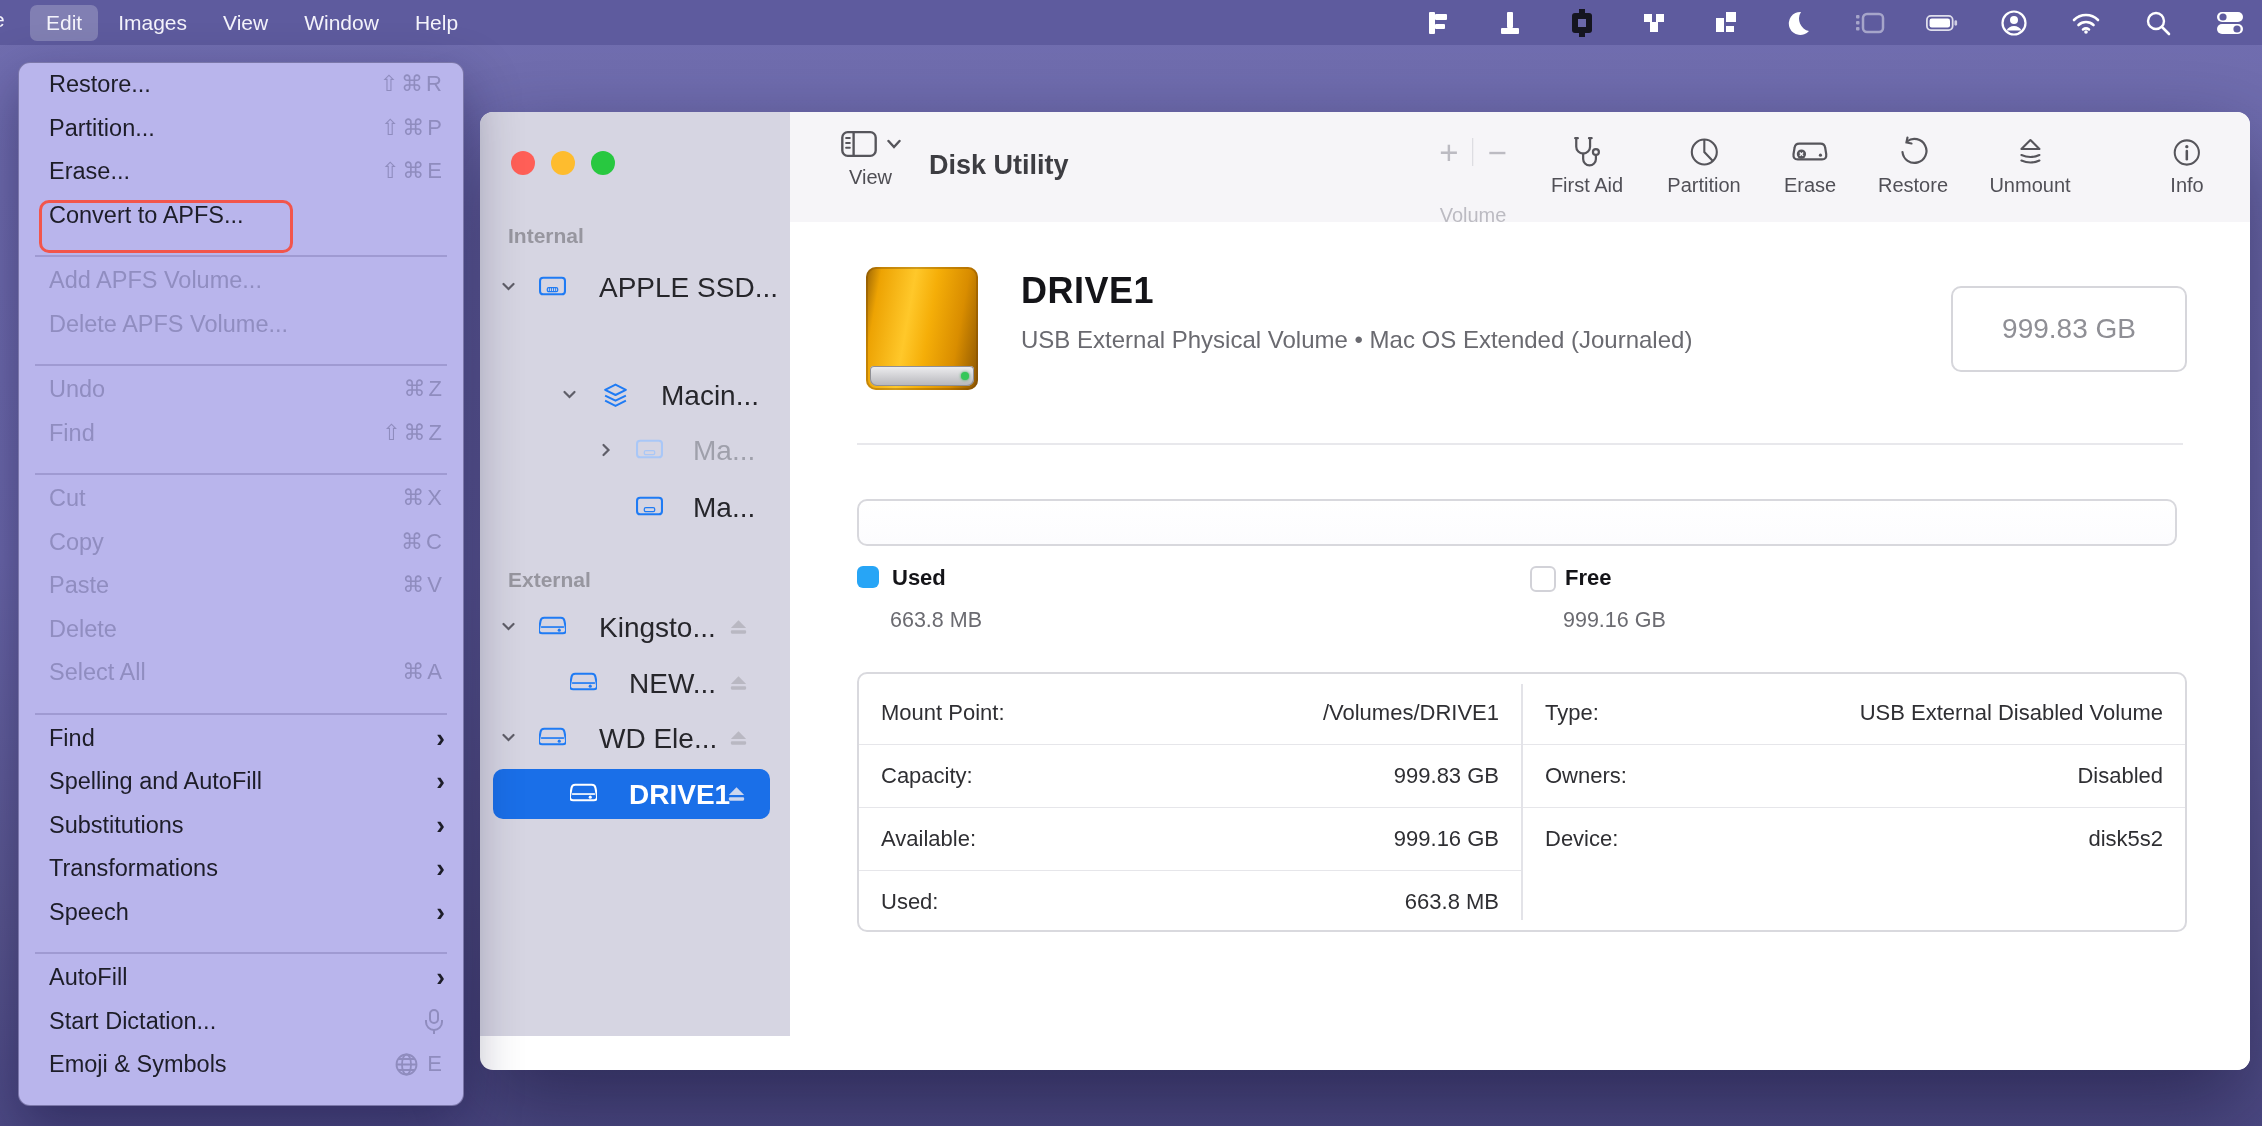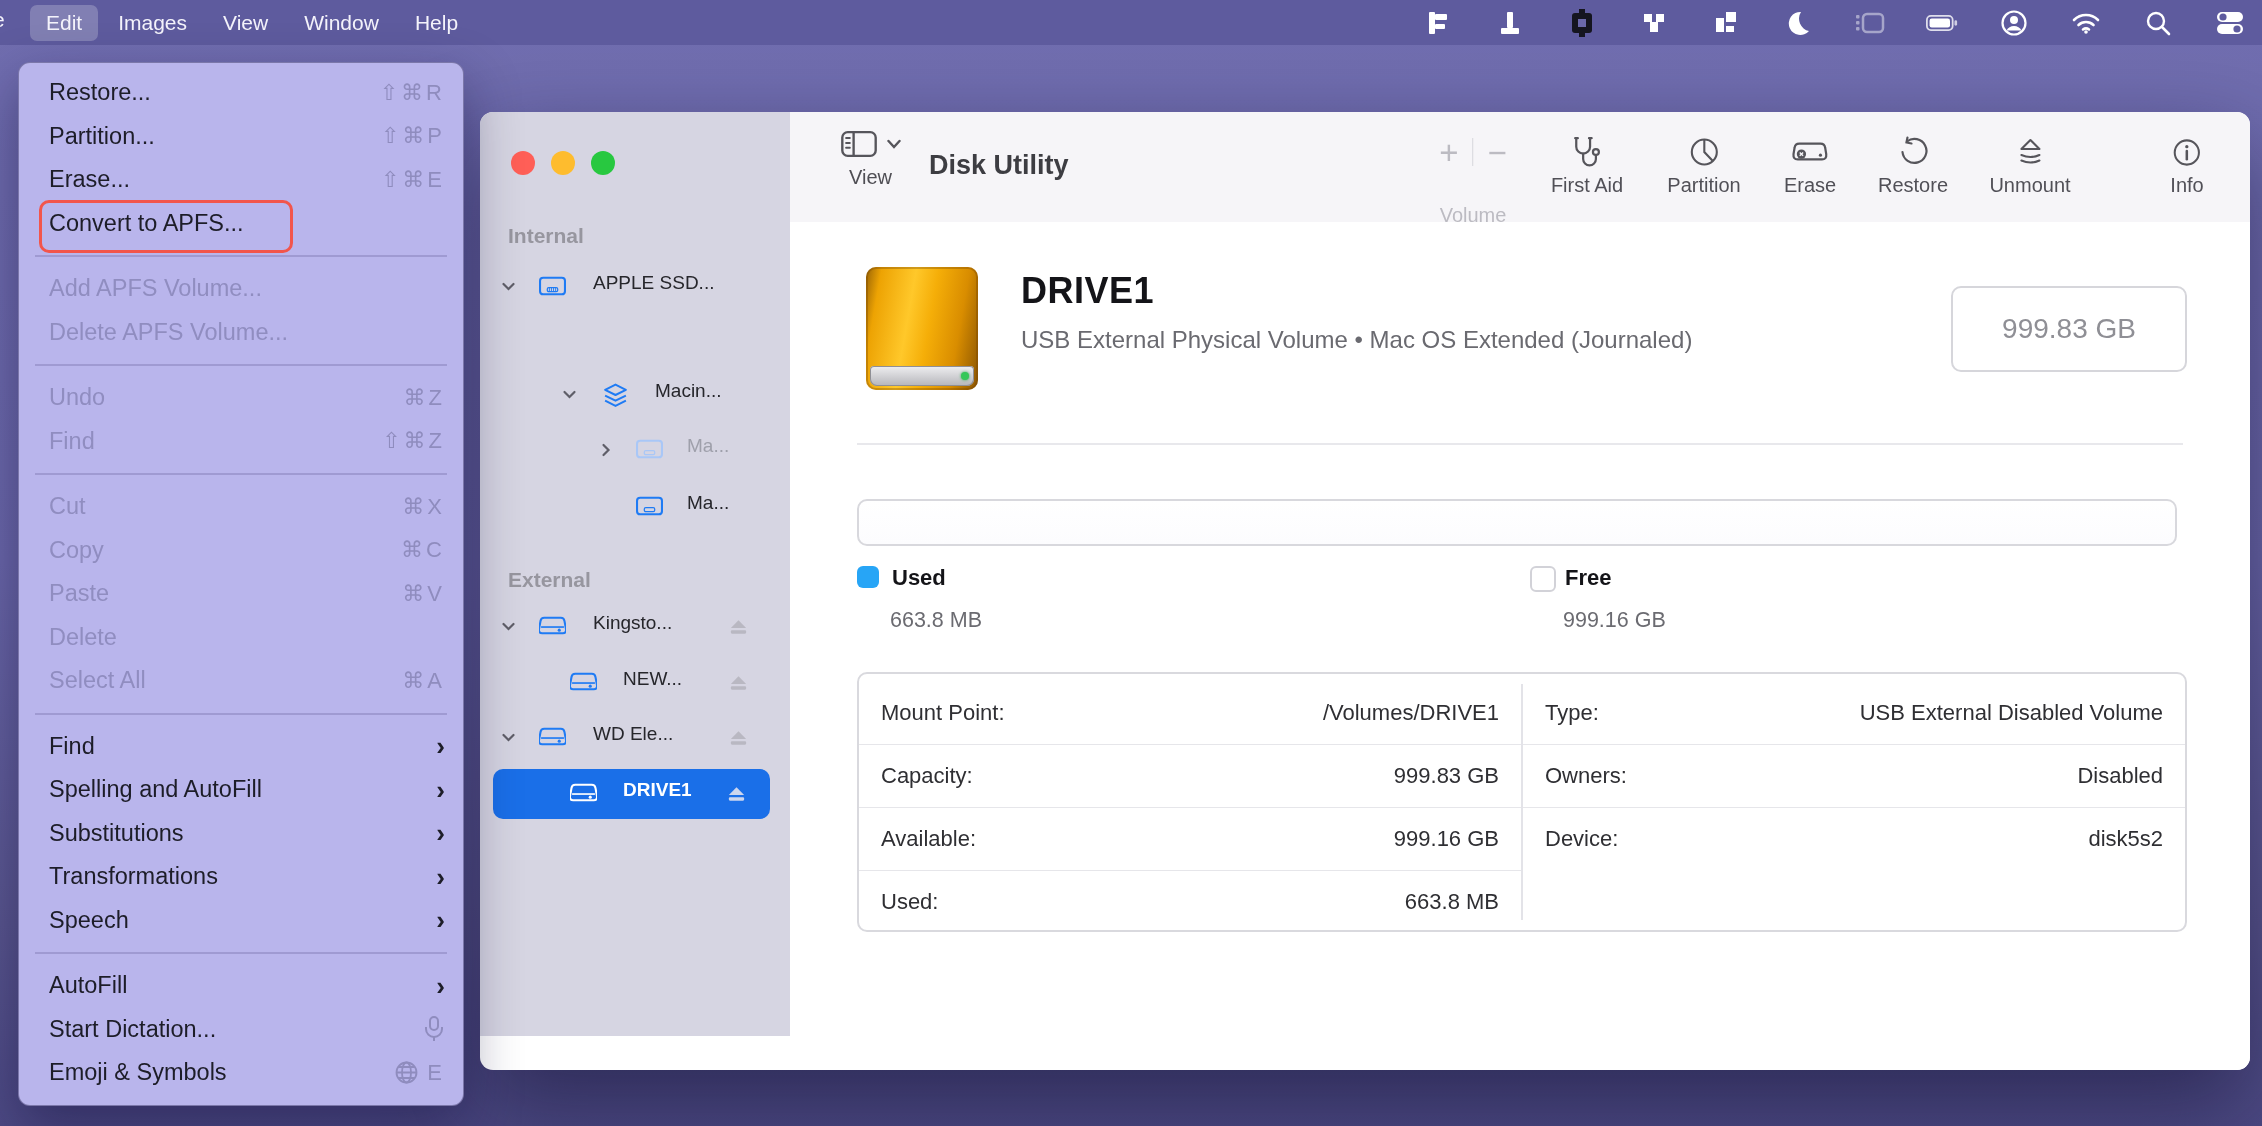--- a/index.html
+++ b/index.html
@@ -30,21 +30,21 @@
 
   
   .menu-panel{
     position:absolute;left:18px;top:62px;width:444px;z-index:50;
     background:var(--menu-panel,#b9b5ec);
     border-radius:12px;
     border:1px solid rgba(72,67,116,0.55);
     box-shadow:0 22px 55px rgba(15,10,55,0.45);
     padding:8px 0 10px 0;
   }
-  .mi{height:43.5px;display:flex;align-items:center;justify-content:space-between;
+  .mi{height:43.5px;display:flex;align-items:flex-start;justify-content:space-between;
       padding:0 18px 0 30px;font-size:23.5px;color:#1d1d28;position:relative;}
   .mi .short{color:#8f8cbe;font-size:22px;letter-spacing:3px;display:flex;align-items:center;gap:8px;}
   .mi.disabled{color:#908dc0;}
   .mi .arrow{color:#1d1d28;font-size:26px;font-weight:700;line-height:1;}
   .msep{height:2px;background:rgba(92,87,142,0.28);margin:10px 16px;}
   .annotation-box{
     position:absolute;left:20px;top:-2px;width:248px;height:47px;
     border:3.5px solid var(--annotation-red,#f2554c);border-radius:10px;
     pointer-events:none;
   }
@@ -61,21 +61,21 @@
   .tl{position:absolute;top:39px;width:24px;height:24px;border-radius:50%;}
   .tl.red{left:31px;background:#ff5f57;}
   .tl.yellow{left:71px;background:#febc2e;}
   .tl.green{left:111px;background:#28c840;}
   .sb-header{position:absolute;left:28px;font-size:21px;font-weight:700;color:#97969f;}
   .sb-row{position:absolute;left:0;width:310px;height:36px;}
   .sb-row .sb-chev{position:absolute;top:11px;color:#5f5e68;}
   .sb-row .sb-chev.collapsed{transform:rotate(-90deg);}
   .sb-row .ic{position:absolute;top:5px;color:var(--icon-blue,#1f7bf4);}
   .sb-row .ic.dim{color:#a9c7f7;}
-  .sb-label{position:absolute;top:3px;font-size:19px;color:#26262b;white-space:nowrap;}
+  .sb-label{position:absolute;top:3px;font-size:28px;color:#26262b;white-space:nowrap;margin-left:6px;}
   .sb-label.dim{color:#9fa0ab;}
   .sb-eject{position:absolute;top:9px;color:#b9b8c2;}
   .sb-row.selected::before{content:'';position:absolute;left:13px;width:277px;top:-7px;height:50px;
     background:var(--selection-blue,#1a6fe8);border-radius:10px;}
   .sb-row.selected .sb-label{color:#fff;font-weight:700;}
   .sb-row.selected .ic{color:#fff;}
   .sb-row.selected .sb-eject{color:#ccd6ee;}
   .sb-row > *{position:absolute;}
 
   

